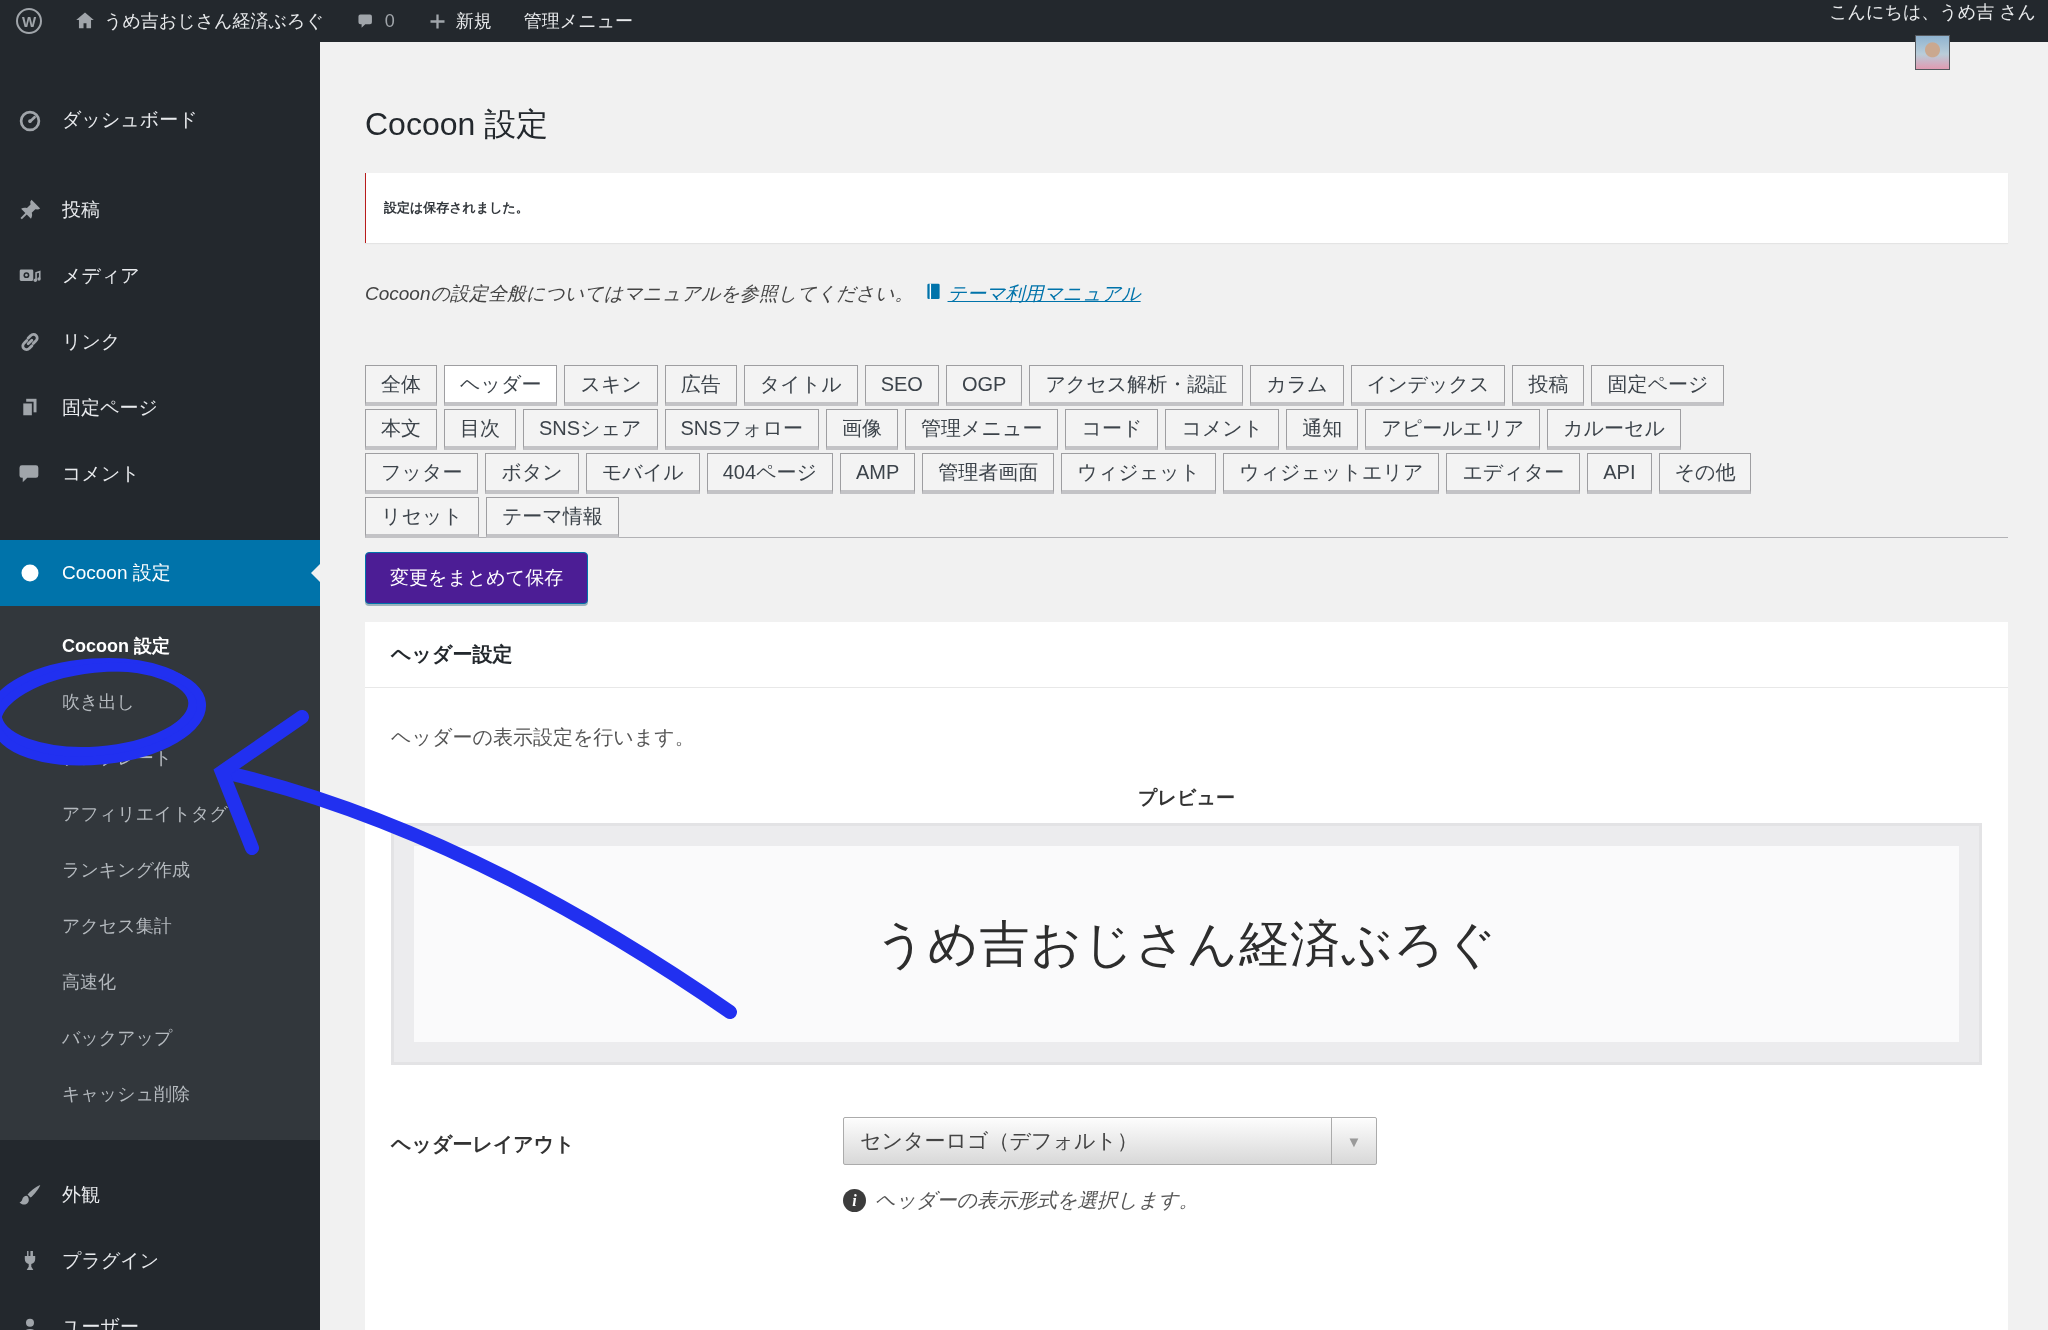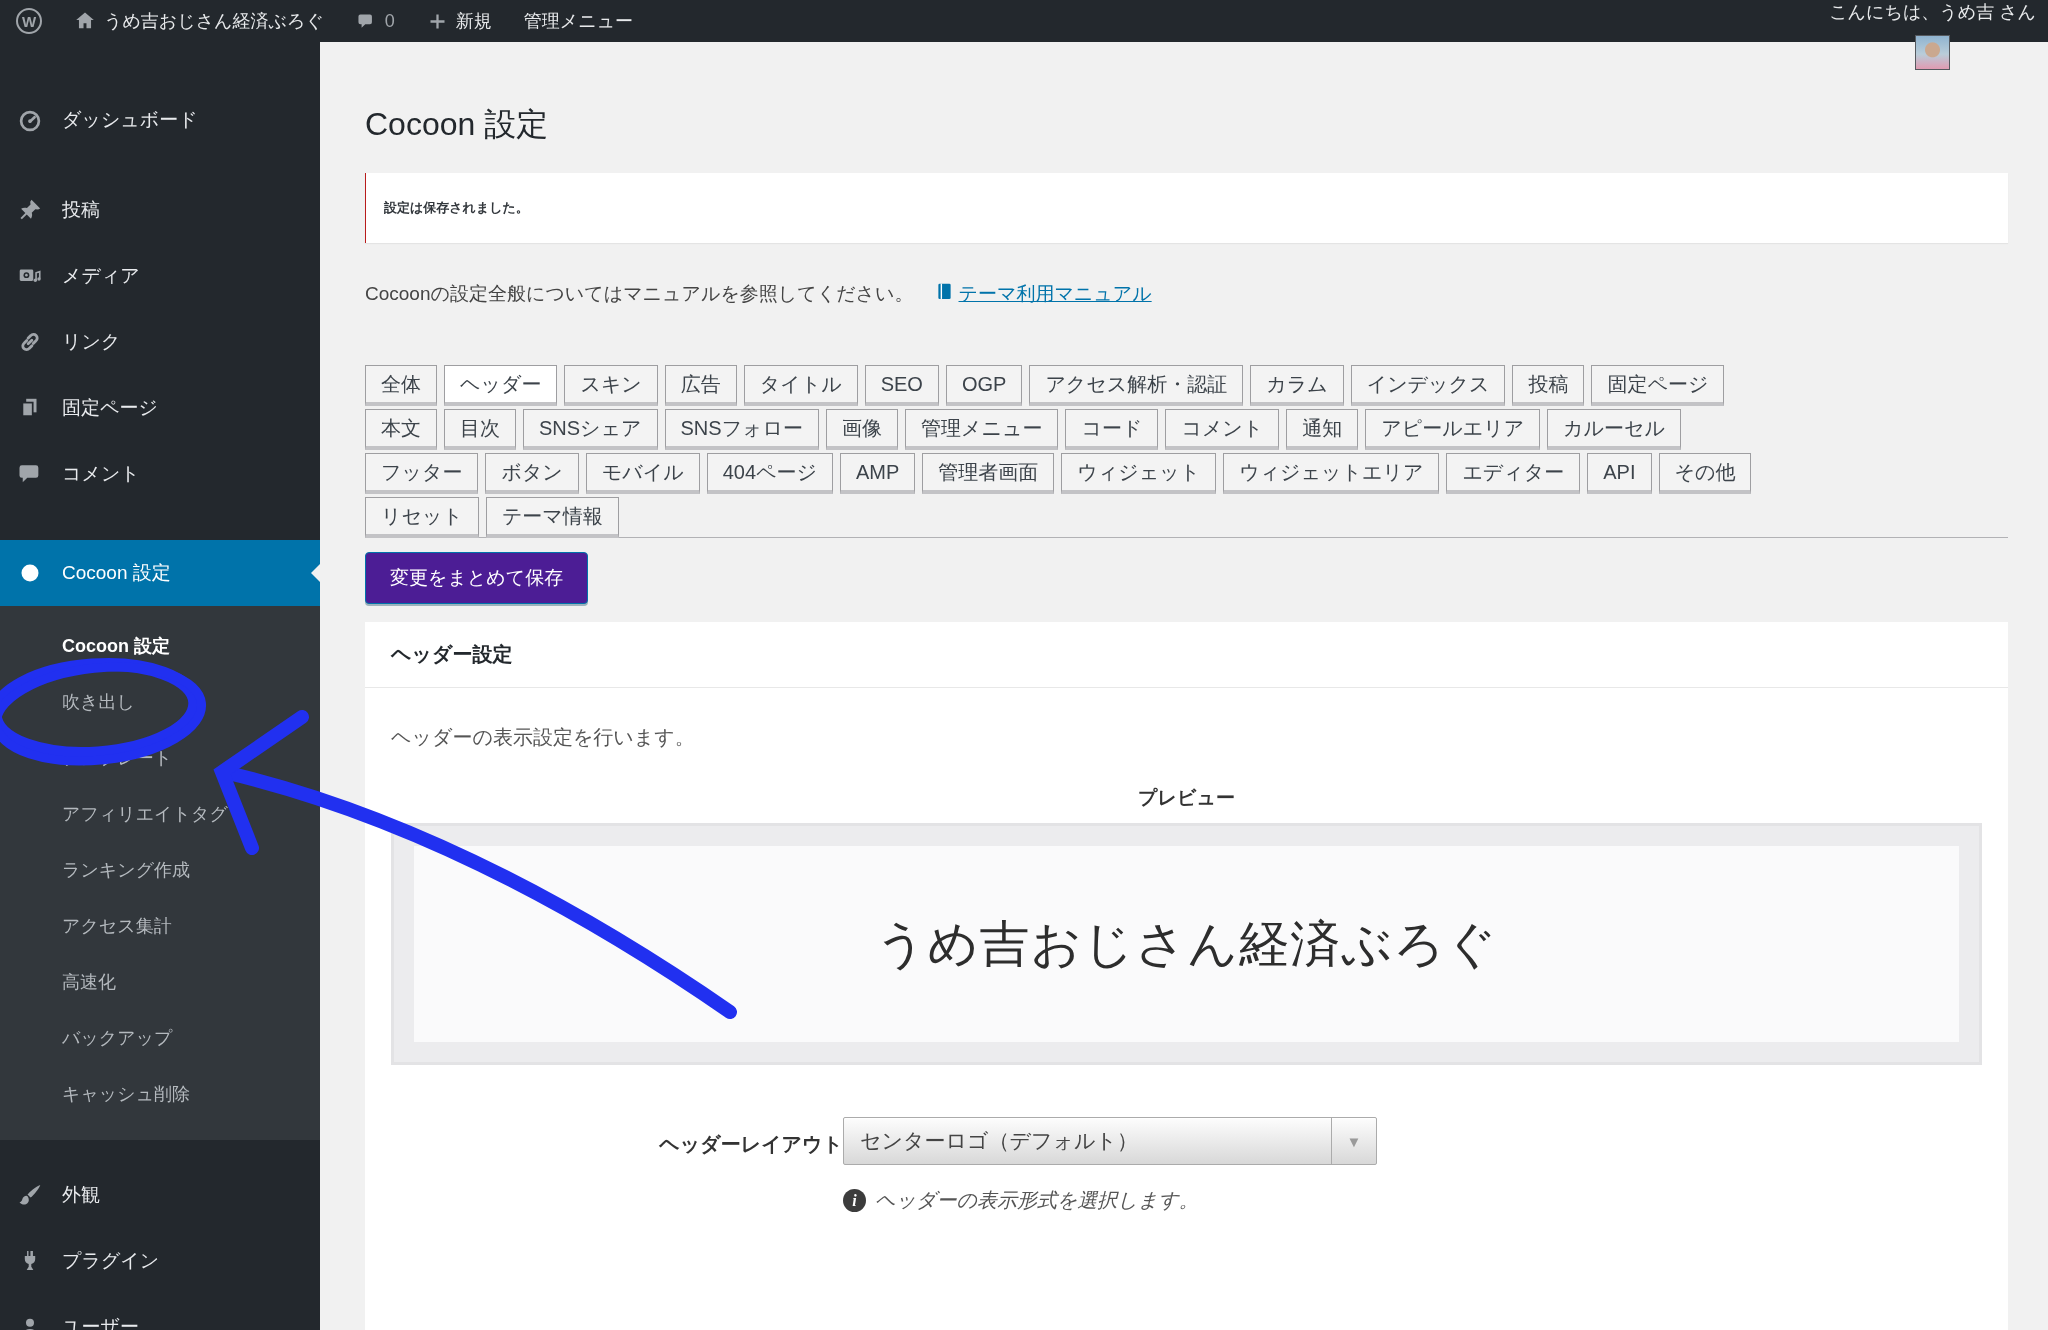--- a/index.html
+++ b/index.html
@@ -65,21 +65,21 @@
   }
   h1.page-title{
     margin:0;padding-top:63px;font-size:32px;font-weight:400;color:#23282d;line-height:1.2;
   }
   .notice{
     margin-top:30px;background:#fff;border-left:1px solid #b91c1c;
     box-shadow:0 1px 1px rgba(0,0,0,.05);
     padding:26px 18px;font-size:13px;font-weight:bold;color:#32373c;
   }
   .manual-line{
-    margin:38px 0 16px;font-size:19px;color:#444;display:flex;align-items:center;gap:20px;
+    margin:38px 0 16px;font-size:19px;color:#444;display:flex;align-items:center;gap:9px;font-style:italic;
   }
   .manual-line a{color:#0073aa;text-decoration:underline;display:flex;align-items:center;gap:4px;cursor:pointer;}
   
   .tabs{margin-top:58px;border-bottom:1px solid #b2b2b5;}
   .tab-row{display:flex;gap:7px;margin-bottom:3px;}
   .tab-row:last-child{margin-bottom:-1px;}
   .tab{
     font-family:inherit;font-size:20px;color:#3c434a;line-height:28px;
     background:#f3f3f3;border:1px solid #9e9ea1;border-bottom:4px solid #c3c3c6;
     padding:4px 15px;cursor:pointer;white-space:nowrap;
@@ -104,21 +104,21 @@
   .panel-body{padding:0 26px;}
   .panel-desc{margin:0;padding-top:36px;font-size:20px;color:#555;}
   .preview-label{margin-top:34px;text-align:center;font-weight:bold;font-size:19px;color:#333;}
   .preview-outer{
     margin-top:12px;border:3px solid #e3e3e5;background:#ececee;padding:20px;
   }
   .preview-inner{
     background:#fafafb;height:196px;display:flex;align-items:center;justify-content:center;
   }
   .preview-site-title{font-size:50px;color:#2d2d2d;letter-spacing:1px;}
-  .layout-row{margin-top:52px;display:flex;align-items:flex-start;text-align:right;}
+  .layout-row{margin-top:52px;display:flex;align-items:flex-start;}
   .layout-label{width:452px;flex:none;padding-top:14px;font-size:20px;font-weight:bold;color:#333;}
   .layout-control{flex:1;}
   .select-box{
     position:relative;width:534px;height:48px;box-sizing:border-box;
     border:1px solid #ababab;border-radius:2px;
     background:linear-gradient(#fdfdfd,#d8d8d8);
     box-shadow:inset 0 1px 0 #fff;
     display:flex;align-items:center;padding-left:16px;
     font-size:21px;color:#444;cursor:pointer;
   }

